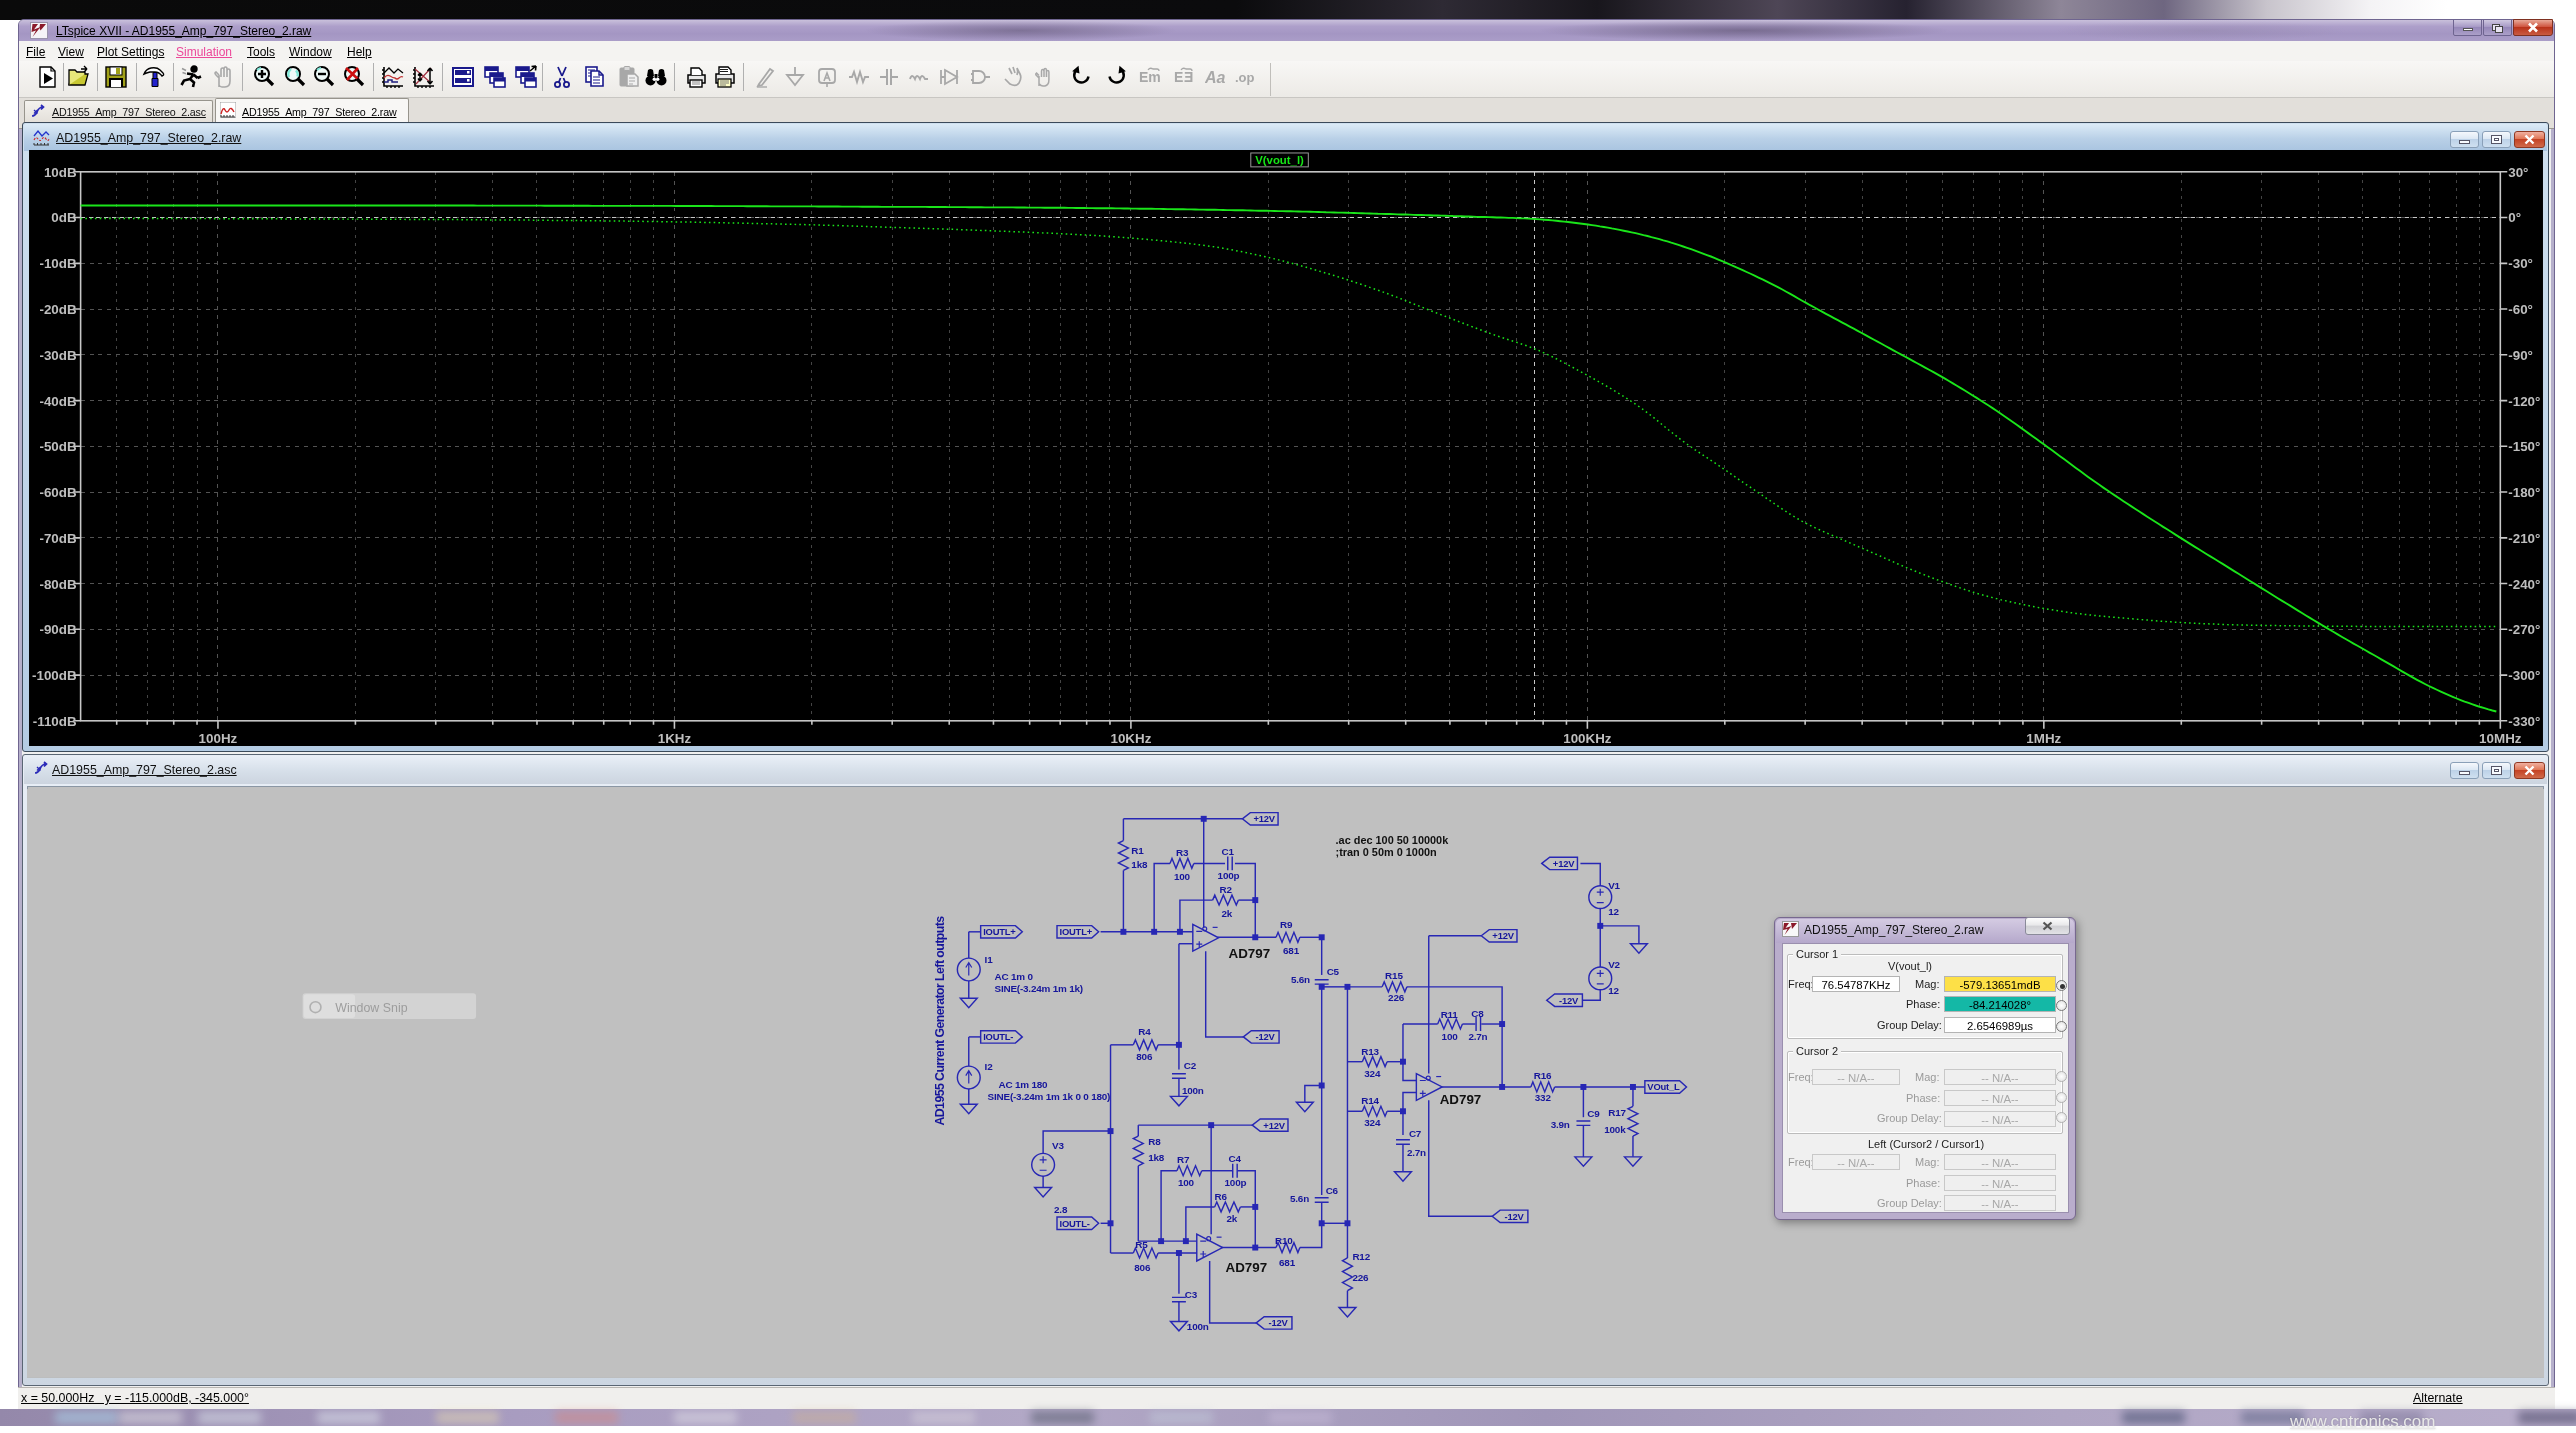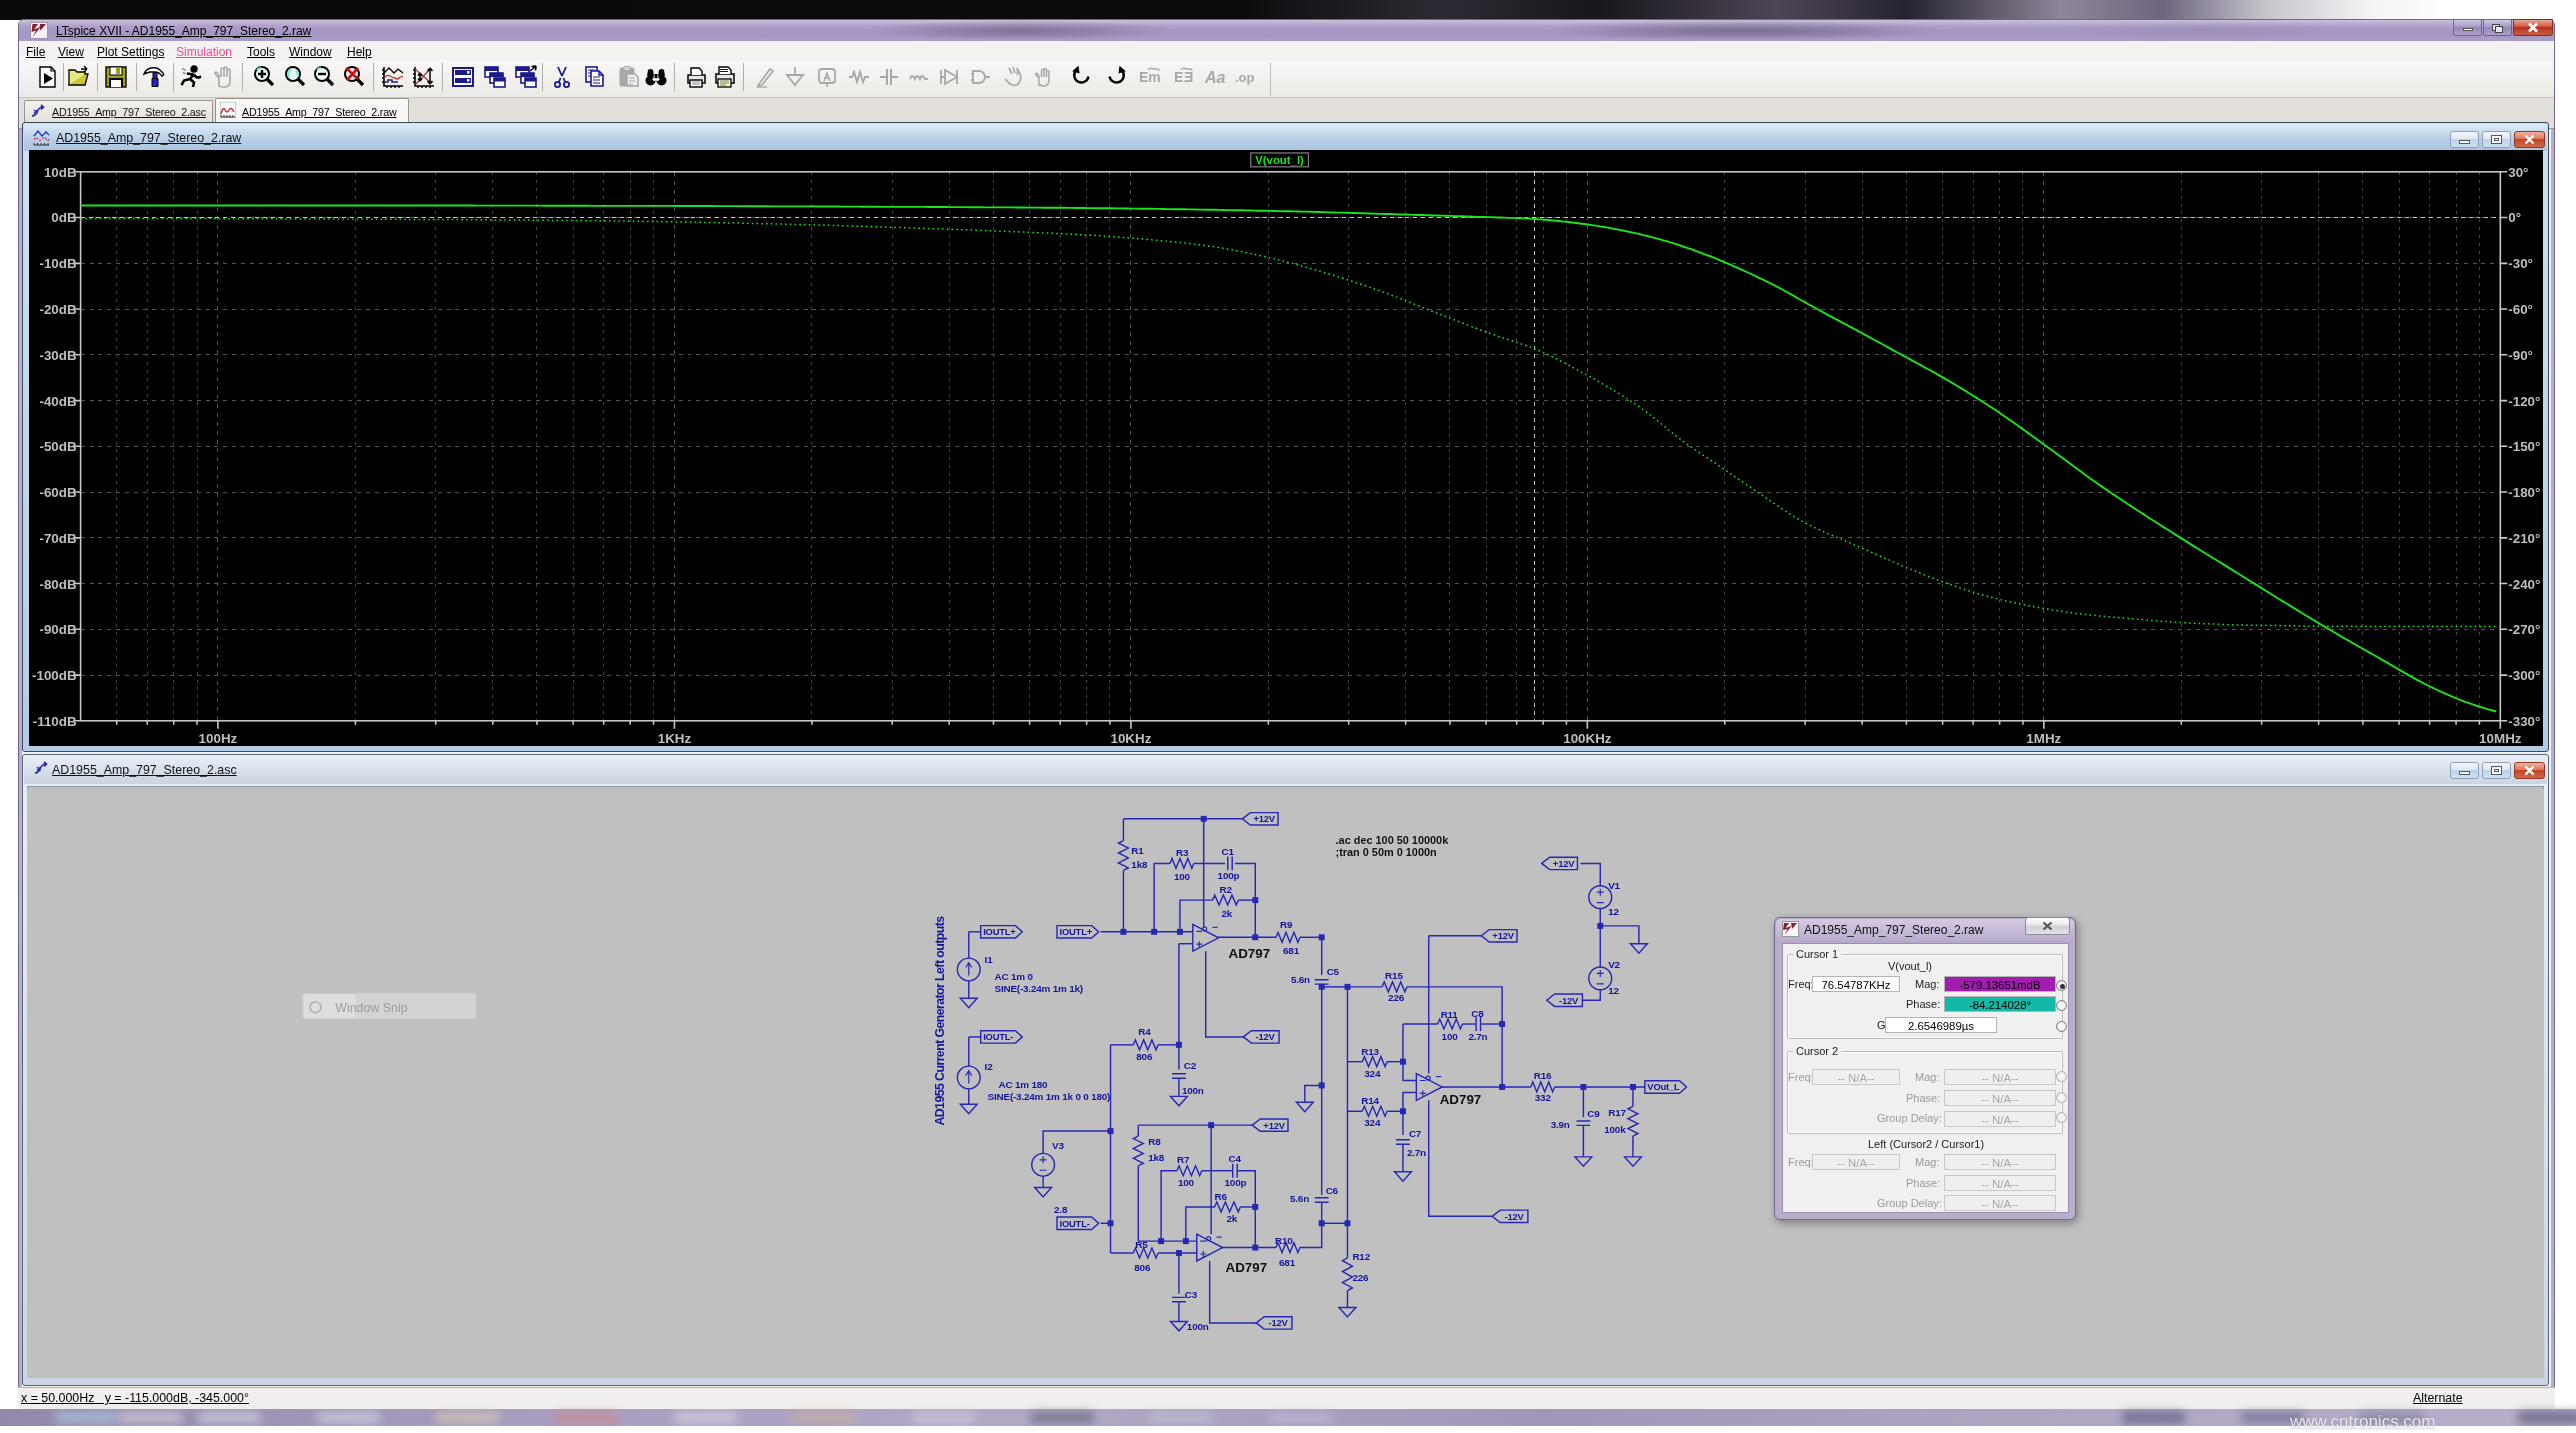--- a/index.html
+++ b/index.html
@@ -667,25 +667,25 @@
 <div style="position:absolute;left:2025px;top:917px;width:45px;height:18px;background:linear-gradient(#fdfdfd,#e8e8ea 45%,#d0d0d4 50%,#e2e2e6);border:1px solid #8a8a99;border-radius:3px;"><svg width="43" height="16" viewBox="0 0 43 16">
       <path d="M17.5 4.5 L25.5 11.5 M25.5 4.5 L17.5 11.5" stroke="#555" stroke-width="2.2"></path>
     </svg></div>
 <div style="position:absolute;left:1782px;top:943px;width:287px;height:270px;background:#f0f0f0;border:1px solid #9a8fae;"></div>
 <div style="position:absolute;border:1px solid #bcbcbc;border-radius:2px;box-shadow:inset 0 0 0 1px #fff;left:1787px;top:954px;width:276px;height:85px;"></div>
 <div style="font:11px 'Liberation Sans',sans-serif;color:#222;position:absolute;left:1793px;top:948px;background:#f0f0f0;padding:0 3px;">Cursor 1</div>
 <div style="font:11px 'Liberation Sans',sans-serif;color:#222;position:absolute;left:1888px;top:960px;">V(vout_l)</div>
 <div style="font:11px 'Liberation Sans',sans-serif;color:#222;position:absolute;left:1788px;top:978px;">Freq:</div>
 <div style="position:absolute;background:#fff;border:1px solid #b4b4b4;height:16px;font:11.4px 'Liberation Sans',sans-serif;color:#000;text-align:center;line-height:16px;left:1812px;top:976px;width:88px;">76.54787KHz</div>
 <div style="font:11px 'Liberation Sans',sans-serif;color:#222;position:absolute;left:1915px;top:978px;">Mag:</div>
-<div style="position:absolute;background:#a21caf;border:1px solid #b4b4b4;height:16px;font:11.4px 'Liberation Sans',sans-serif;color:#000;text-align:center;line-height:16px;left:1944px;top:976px;width:112px;">-579.13651mdB</div>
+<div style="position:absolute;background:#fde047;border:1px solid #b4b4b4;height:16px;font:11.4px 'Liberation Sans',sans-serif;color:#000;text-align:center;line-height:16px;left:1944px;top:976px;width:112px;">-579.13651mdB</div>
 <div style="font:11px 'Liberation Sans',sans-serif;color:#222;position:absolute;left:1906px;top:998px;">Phase:</div>
 <div style="position:absolute;background:#14b8a6;border:1px solid #b4b4b4;height:16px;font:11.4px 'Liberation Sans',sans-serif;color:#000;text-align:center;line-height:16px;left:1944px;top:996px;width:112px;">-84.214028°</div>
 <div style="font:11px 'Liberation Sans',sans-serif;color:#222;position:absolute;left:1877px;top:1019px;">Group Delay:</div>
-<div style="position:absolute;background:#fff;border:1px solid #b4b4b4;height:16px;font:11.4px 'Liberation Sans',sans-serif;color:#000;text-align:center;line-height:16px;left:1885px;top:1017px;width:112px;">2.6546989µs</div>
+<div style="position:absolute;background:#fff;border:1px solid #b4b4b4;height:16px;font:11.4px 'Liberation Sans',sans-serif;color:#000;text-align:center;line-height:16px;left:1944px;top:1017px;width:112px;">2.6546989µs</div>
 <div style="position:absolute;left:2056px;top:980px;width:11px;height:11px;border-radius:6px;background:radial-gradient(#fff,#ddd);border:1px solid #777;">
     <div style="position:absolute;left:3px;top:3px;width:5px;height:5px;border-radius:3px;background:#333;"></div>
   </div>
 <div style="position:absolute;left:2056px;top:1000px;width:11px;height:11px;border-radius:6px;background:radial-gradient(#fff,#ddd);border:1px solid #777;"></div>
 <div style="position:absolute;left:2056px;top:1021px;width:11px;height:11px;border-radius:6px;background:radial-gradient(#fff,#ddd);border:1px solid #777;"></div>
 <div style="position:absolute;border:1px solid #bcbcbc;border-radius:2px;box-shadow:inset 0 0 0 1px #fff;left:1787px;top:1051px;width:276px;height:83px;"></div>
 <div style="font:11px 'Liberation Sans',sans-serif;color:#222;position:absolute;left:1793px;top:1045px;background:#f0f0f0;padding:0 3px;">Cursor 2</div>
 <div style="font:11px 'Liberation Sans',sans-serif;color:#9a9a9a;position:absolute;left:1788px;top:1071px;">Freq:</div>
 <div style="position:absolute;background:#efefef;border:1px solid #c8c8c8;height:16px;font:11.4px 'Liberation Sans',sans-serif;color:#a8a8a8;text-align:center;line-height:16px;left:1812px;top:1069px;width:88px;">-- N/A--</div>
 <div style="font:11px 'Liberation Sans',sans-serif;color:#9a9a9a;position:absolute;left:1915px;top:1071px;">Mag:</div>

